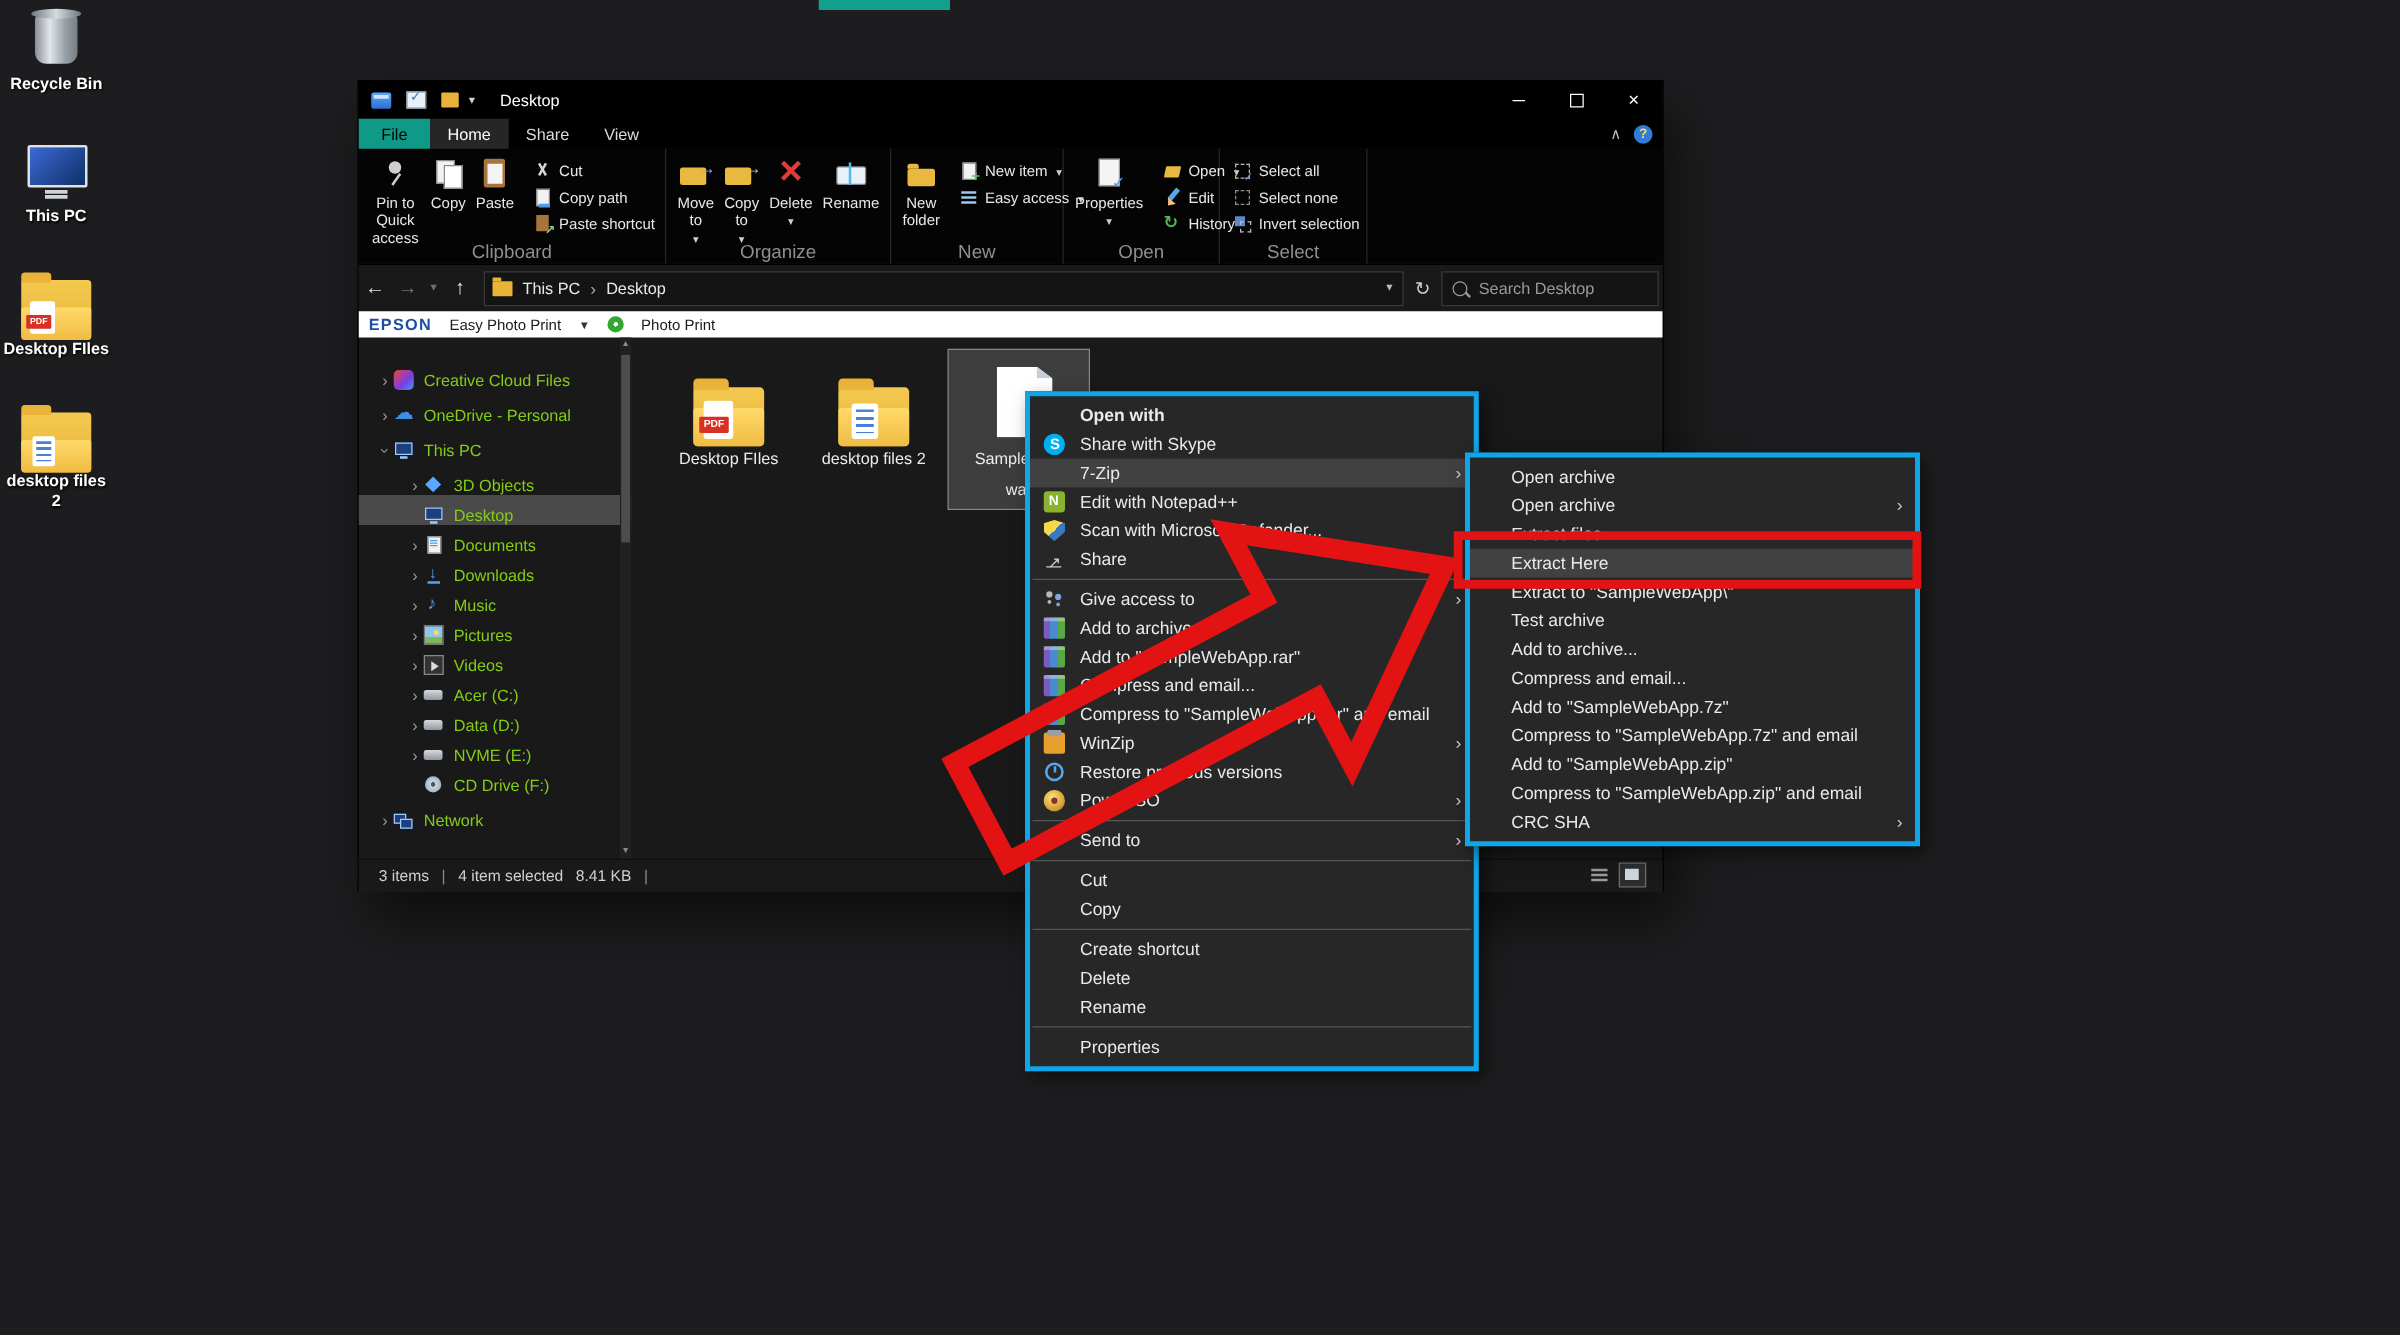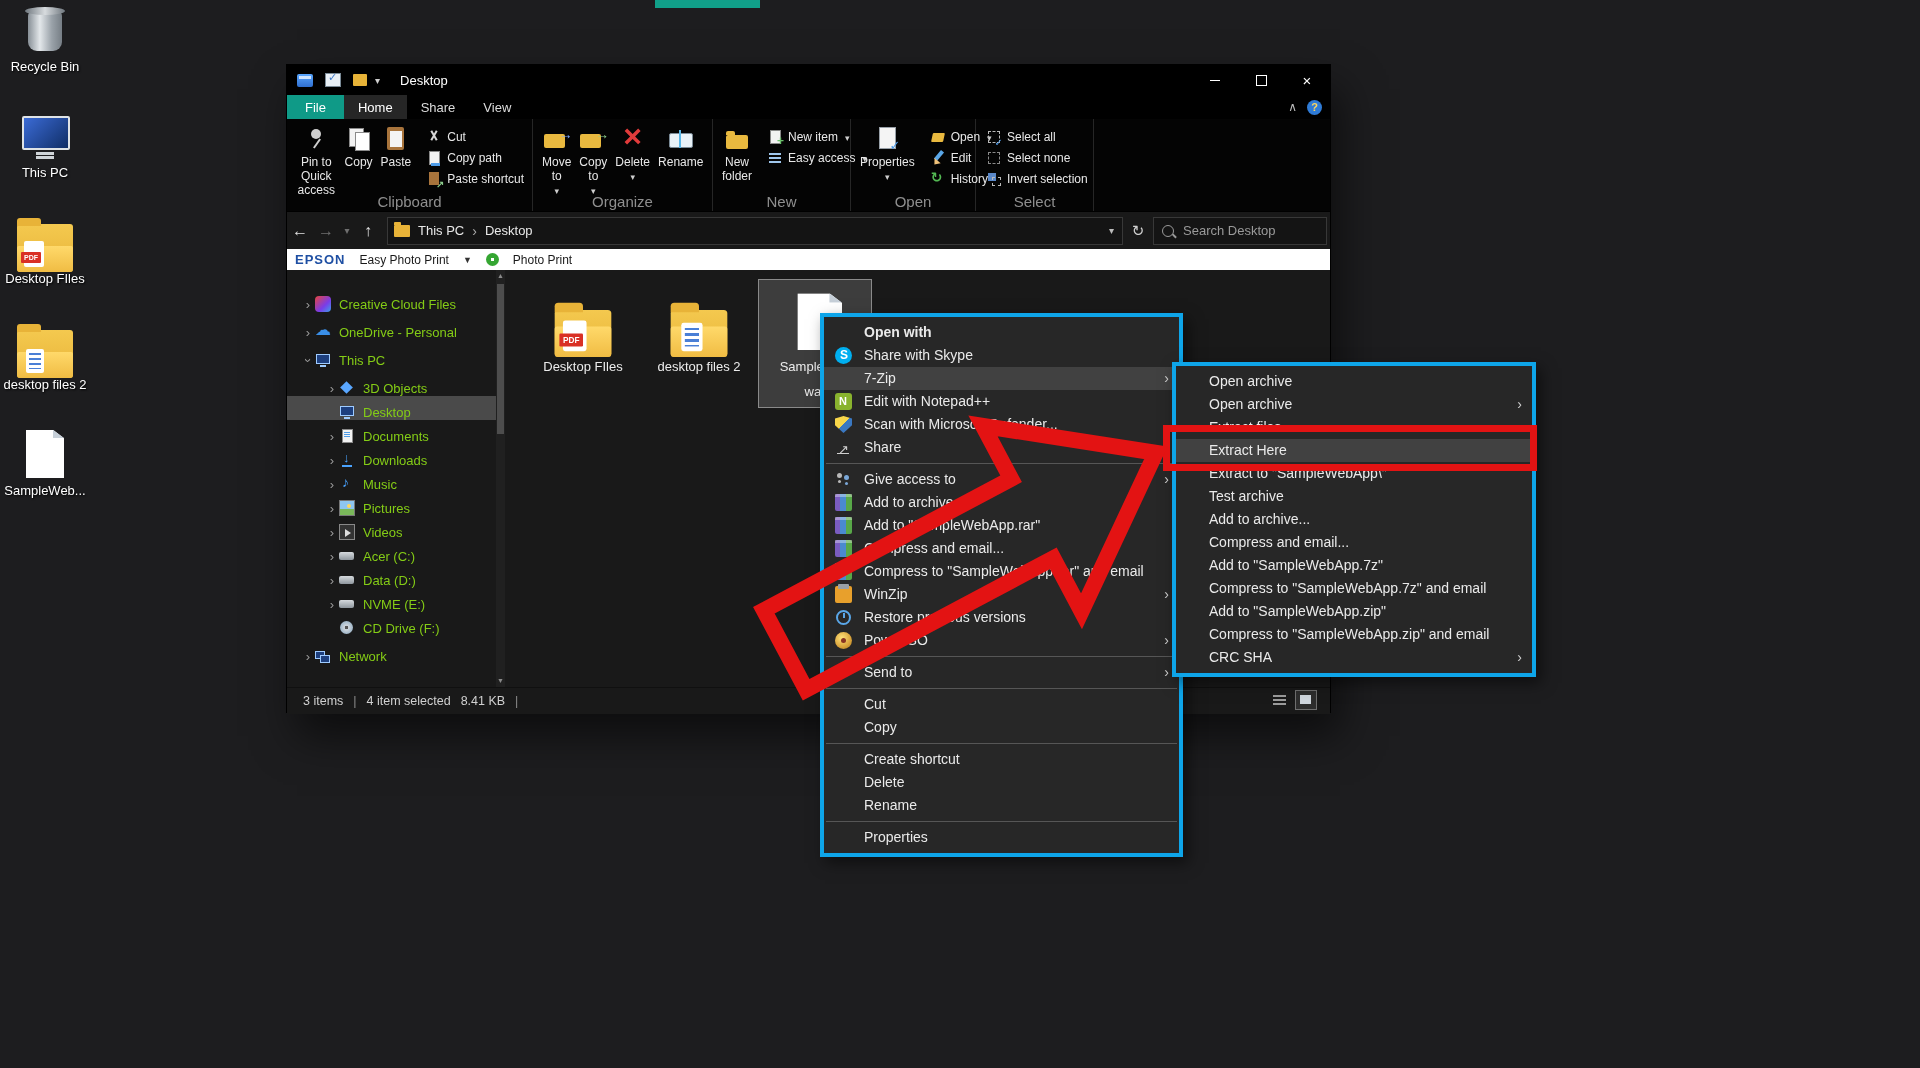--- a/index.html
+++ b/index.html
@@ -1,21 +1,21 @@
 <!DOCTYPE html>
 <html><head>
 <meta charset="utf-8">
 <style>
   html,body{margin:0;padding:0;background:#1d1d1f;width:1920px;height:1068px;overflow:hidden;
     font-family:"Liberation Sans","DejaVu Sans",sans-serif;-webkit-font-smoothing:antialiased;}
   .screen{position:relative;width:1920px;height:1068px;background:#1d1d1f;}
   .artifact{position:absolute;left:655px;top:0;width:105px;height:8px;z-index:70;}
 
   
-  .desk-icons{position:absolute;left:2px;top:6px;width:90px;z-index:5;}
+  .desk-icons{position:absolute;left:2px;top:6px;width:90px;z-index:5;font-weight:bold;}
   .dtile{width:86px;height:104px;margin-bottom:2px;display:flex;flex-direction:column;align-items:center;cursor:default;}
   .dlabel{margin-top:5px;font-size:13px;color:#fff;text-align:center;text-shadow:1px 1px 2px #000;line-height:1.2;}
   .dic{position:relative;width:56px;height:48px;flex:0 0 48px;}
   .badge{display:none;}
   
   .dic.ic-recycle::before{content:"";position:absolute;left:11px;top:5px;width:34px;height:40px;
     background:linear-gradient(90deg,#878f96,#e3e7ea 35%,#9aa2a9 70%,#767e85);border-radius:5px 5px 9px 9px;}
   .dic.ic-recycle::after{content:"";position:absolute;left:8px;top:1px;width:40px;height:8px;
     background:linear-gradient(90deg,#6f777e,#d7dbde,#6f777e);border-radius:50%;}
   
@@ -59,21 +59,21 @@
   .tb-title{margin-left:20px;}
   .tb-spacer{flex:1;}
   .tb-btn{width:46px;height:30px;display:flex;align-items:center;justify-content:center;color:#fff;}
   .tb-min::before{content:"";width:10px;height:1px;background:#fff;display:block;}
   .tb-max::before{content:"";width:9px;height:9px;border:1px solid #fff;display:block;}
   .tb-close{font-size:15px;}
 
   
   .tabsrow{height:24px;background:#000;display:flex;align-items:stretch;color:#dcdcdc;font-size:13px;position:relative;}
   .tab{padding:0 14px;display:flex;align-items:center;cursor:default;}
-  .tab-file{background:#0f9a87;color:#ffffff;padding:11px 18px;}
+  .tab-file{background:#0f9a87;color:#000000;padding:11px 18px;}
   .tab.active{background:#262626;color:#fff;}
   .tabs-right{position:absolute;right:8px;top:0;height:24px;display:flex;align-items:center;gap:10px;}
   .rib-collapse{color:#bbb;font-size:12px;}
   .help-ic{width:15px;height:15px;border-radius:50%;background:#2f7bd6;color:#ffd75e;font-size:11px;font-weight:bold;
     display:flex;align-items:center;justify-content:center;}
 
   
   .ribbon{height:92px;background:#040404;display:flex;color:#e8e8e8;}
   .rgroup{position:relative;border-right:1px solid #262626;padding:3px 4px 16px 6px;display:flex;align-items:flex-start;}
   .rgroupname{position:absolute;bottom:1px;left:0;right:0;text-align:center;font-size:15px;color:#8f8f8f;}
@@ -264,24 +264,20 @@
           <i class="badge"></i>
         </span>
         <span class="dlabel">Desktop FIles</span>
       </div>
       <div class="dtile">
         <span class="dic ic-folder-zip">
           <i class="badge"></i>
         </span>
         <span class="dlabel">desktop files 2</span>
       </div>
-      <div class="dtile">
-        <span class="dic ic-file-page"></span>
-        <span class="dlabel">SampleWeb...</span>
-      </div>
     </div>
 
   <div class="win">
 
     <div class="titlebar">
       <span class="tb-explorer-icon"></span>
       <span class="qat-ic q1"></span>
       <span class="qat-ic q2"></span>
       <span class="qat-caret">▾</span>
       <span class="tb-title">Desktop</span>

